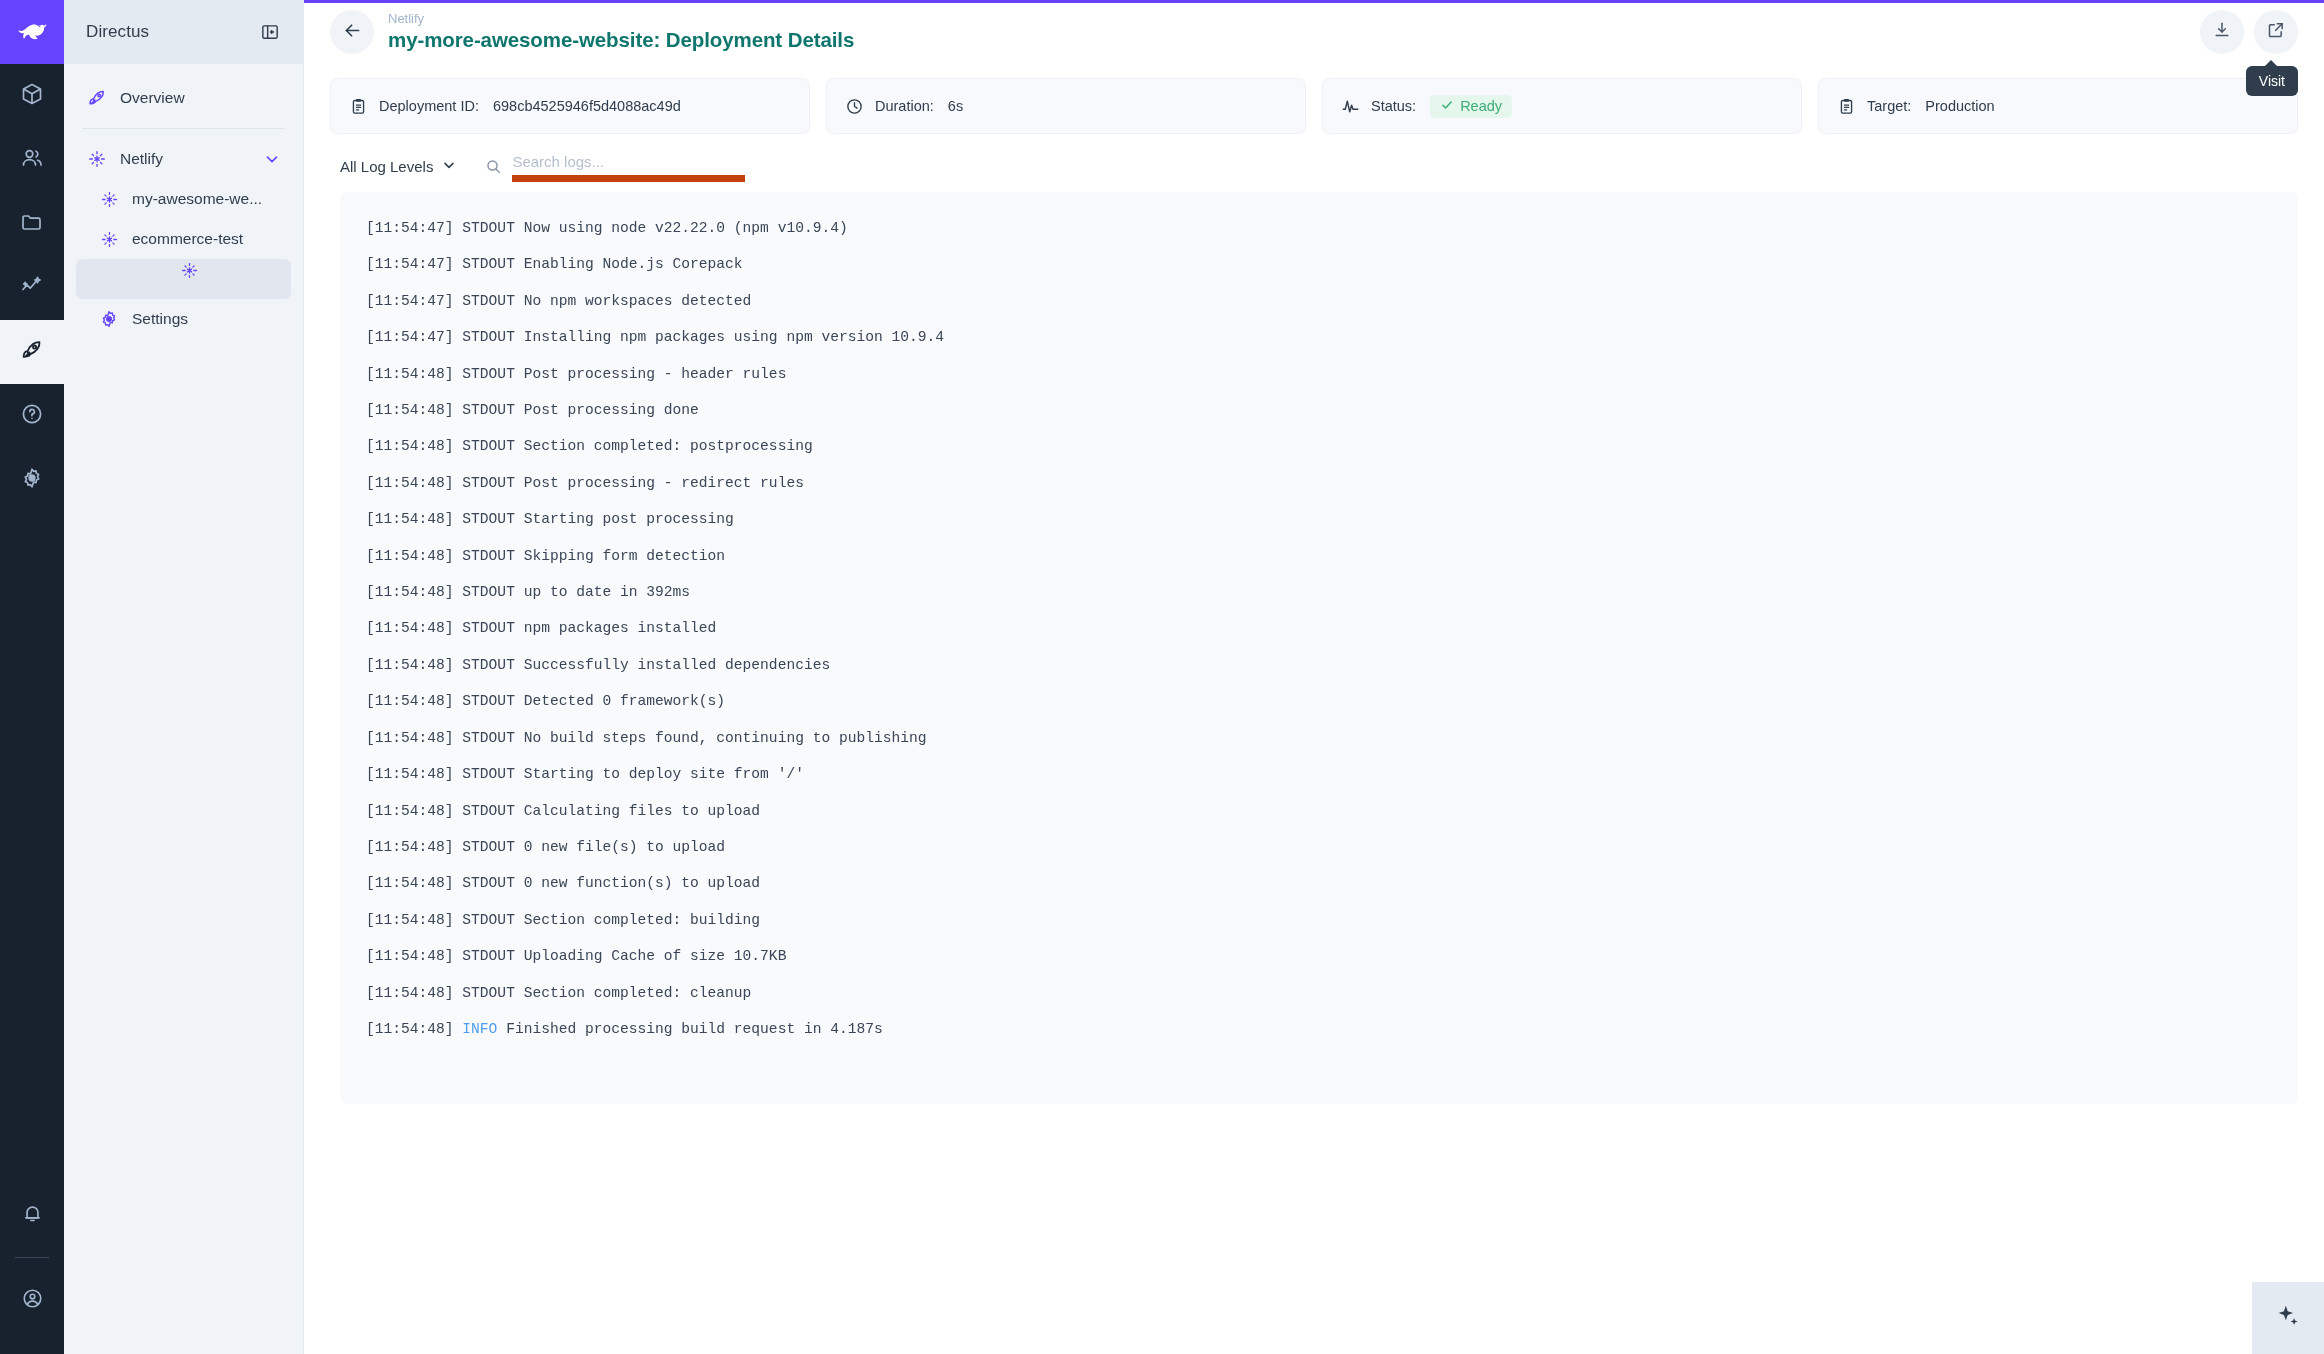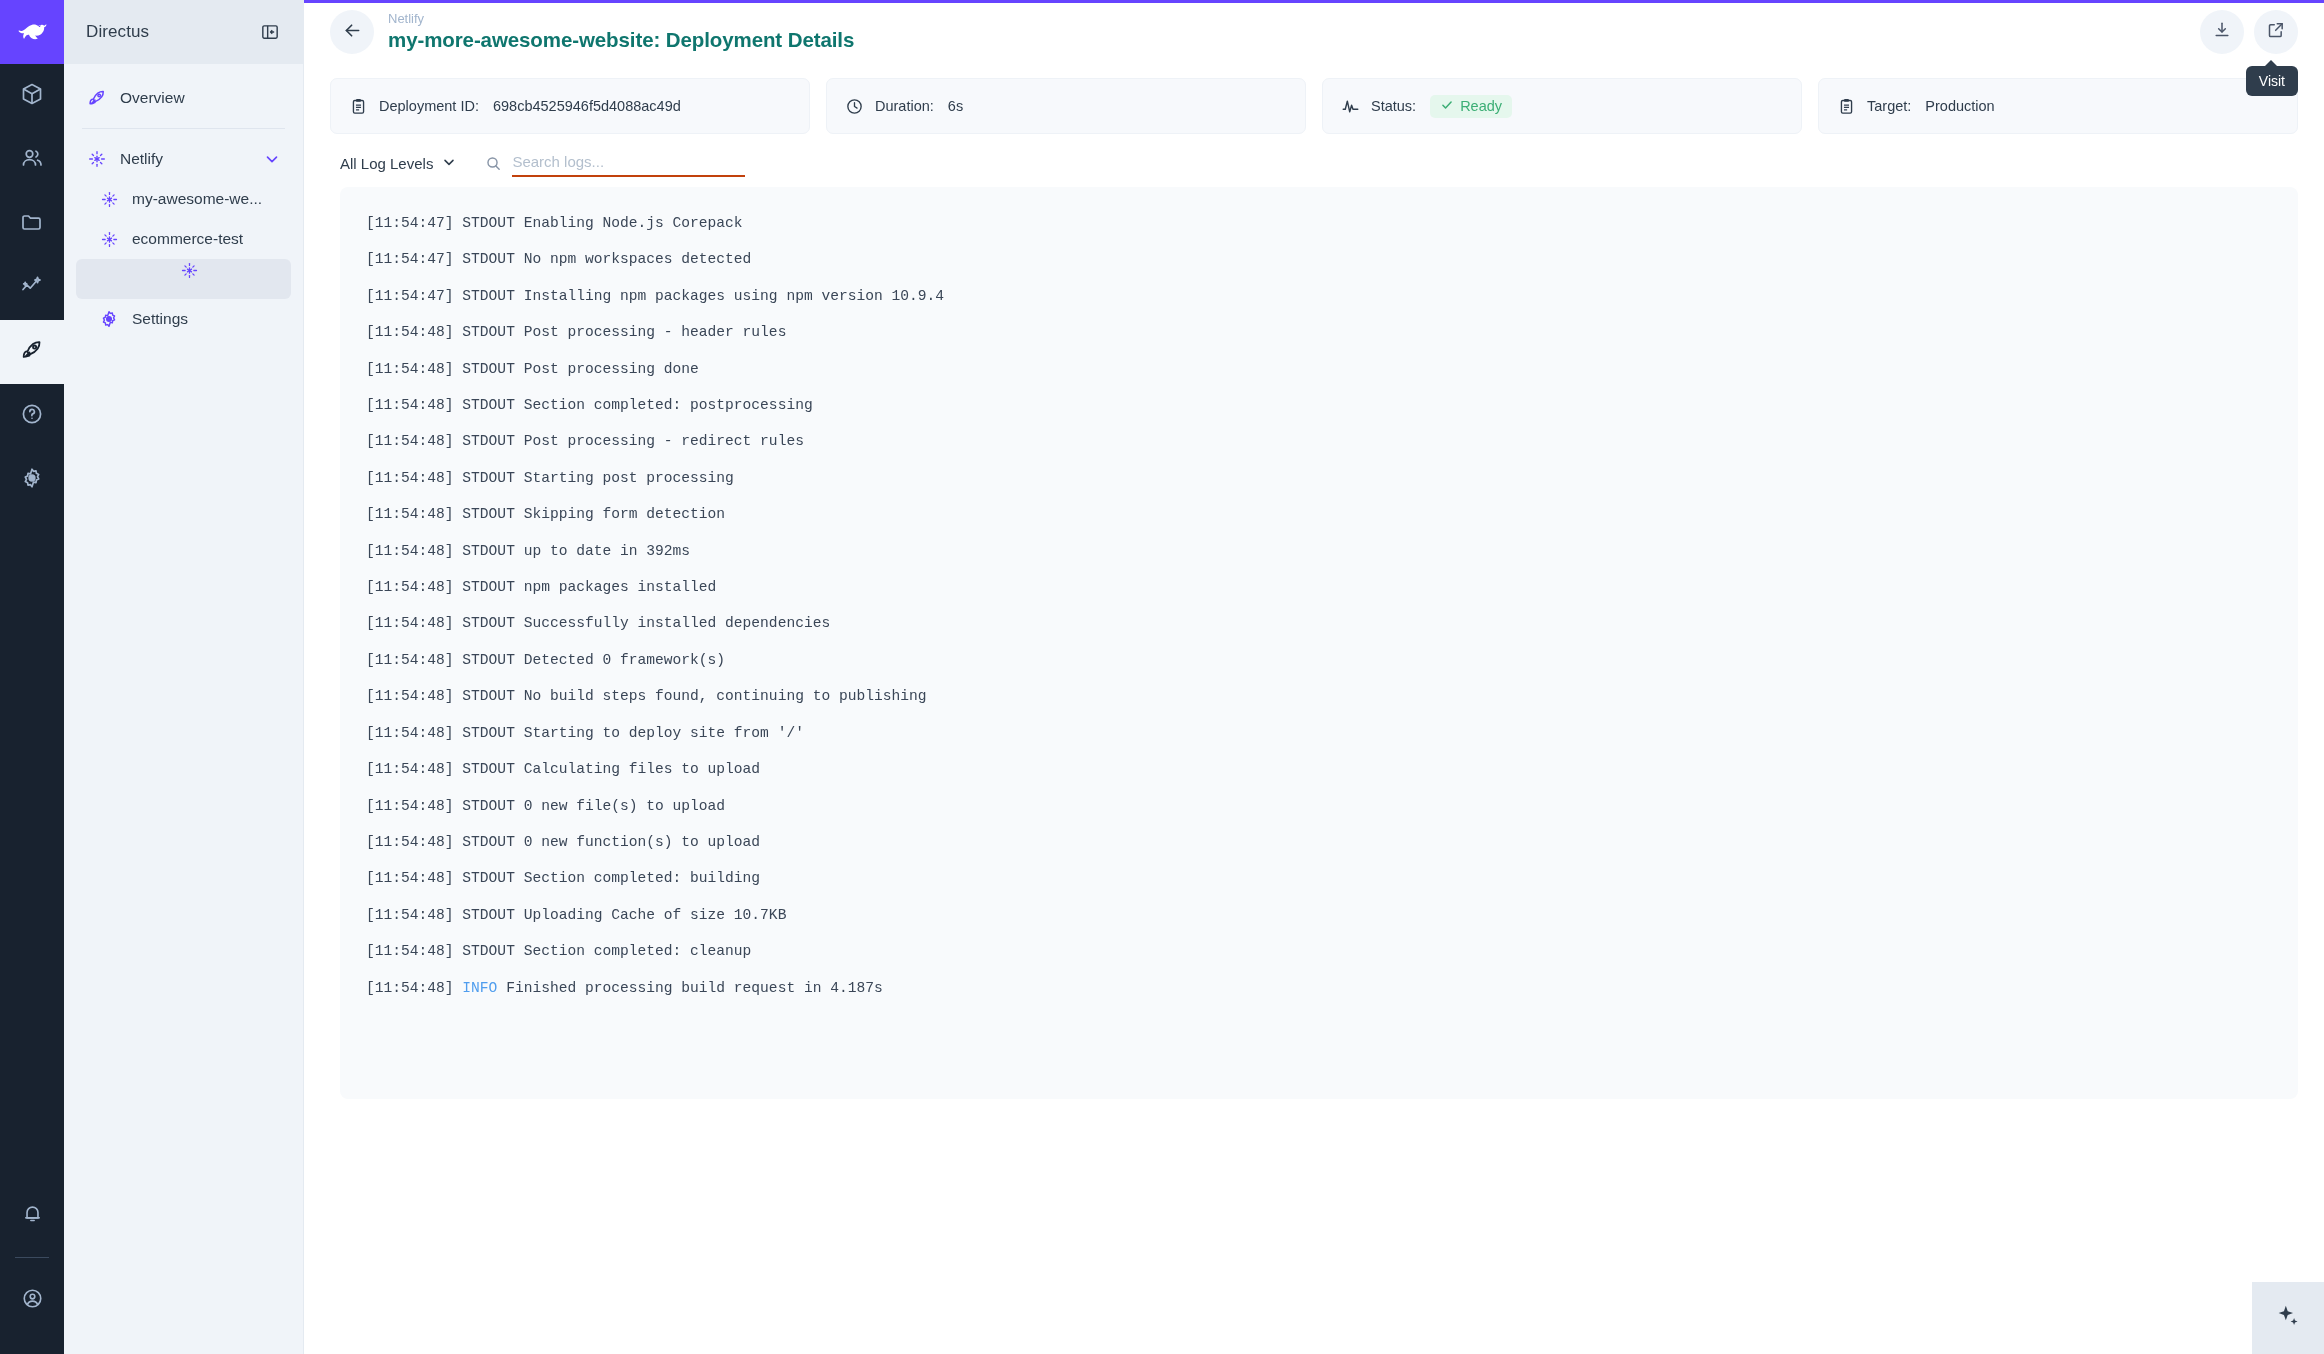--- a/index.html
+++ b/index.html
@@ -118,21 +118,21 @@
   
   #filter-row { display: flex; align-items: center; gap: 28px; padding: 16px 26px 10px 36px; }
   #log-level-select {
     display: flex; align-items: center; gap: 8px;
     font-size: 15px; color: #2f3d4c; cursor: pointer;
   }
   #search-wrap { display: flex; align-items: center; gap: 10px; width: 260px; }
   #search-icon { color: #8794a6; display: flex; }
   #search-input {
     flex: 1 1 auto; border: none; outline: none;
-    border-bottom: 2px solid #c2410c; background: transparent;
+    border-bottom: 7px solid #c2410c; background: transparent;
     font-family: "Liberation Sans", sans-serif; font-size: 15px;
     color: #b91c1c; padding: 3px 0 5px 0;
   }
   #search-input::placeholder { color: #b3bfcd; }
 
   
   #log-panel {
     margin: 0 26px 0 36px;
     background: #f8fafc; border-radius: 8px;
     height: 912px; position: relative; overflow: hidden;
@@ -489,20 +489,21 @@
             <path d="M15.4 15.4 20 20"></path>
         </svg>
       </span>
       <input id="search-input" type="text" placeholder="Search logs..." style="">
     </div>
   </div>
 
   <div id="log-panel">
     <div id="log-scroll">
       <div id="log-lines">
+          <div class="log-line"><span class="log-ts">[11:54:47] </span><span class="log-lvl">STDOUT </span><span class="log-msg">Now using node v22.22.0 (npm v10.9.4)</span></div>
           <div class="log-line"><span class="log-ts">[11:54:47] </span><span class="log-lvl">STDOUT </span><span class="log-msg">Enabling Node.js Corepack</span></div>
           <div class="log-line"><span class="log-ts">[11:54:47] </span><span class="log-lvl">STDOUT </span><span class="log-msg">No npm workspaces detected</span></div>
           <div class="log-line"><span class="log-ts">[11:54:47] </span><span class="log-lvl">STDOUT </span><span class="log-msg">Installing npm packages using npm version 10.9.4</span></div>
           <div class="log-line"><span class="log-ts">[11:54:48] </span><span class="log-lvl">STDOUT </span><span class="log-msg">Post processing - header rules</span></div>
           <div class="log-line"><span class="log-ts">[11:54:48] </span><span class="log-lvl">STDOUT </span><span class="log-msg">Post processing done</span></div>
           <div class="log-line"><span class="log-ts">[11:54:48] </span><span class="log-lvl">STDOUT </span><span class="log-msg">Section completed: postprocessing</span></div>
           <div class="log-line"><span class="log-ts">[11:54:48] </span><span class="log-lvl">STDOUT </span><span class="log-msg">Post processing - redirect rules</span></div>
           <div class="log-line"><span class="log-ts">[11:54:48] </span><span class="log-lvl">STDOUT </span><span class="log-msg">Starting post processing</span></div>
           <div class="log-line"><span class="log-ts">[11:54:48] </span><span class="log-lvl">STDOUT </span><span class="log-msg">Skipping form detection</span></div>
           <div class="log-line"><span class="log-ts">[11:54:48] </span><span class="log-lvl">STDOUT </span><span class="log-msg">up to date in 392ms</span></div>

